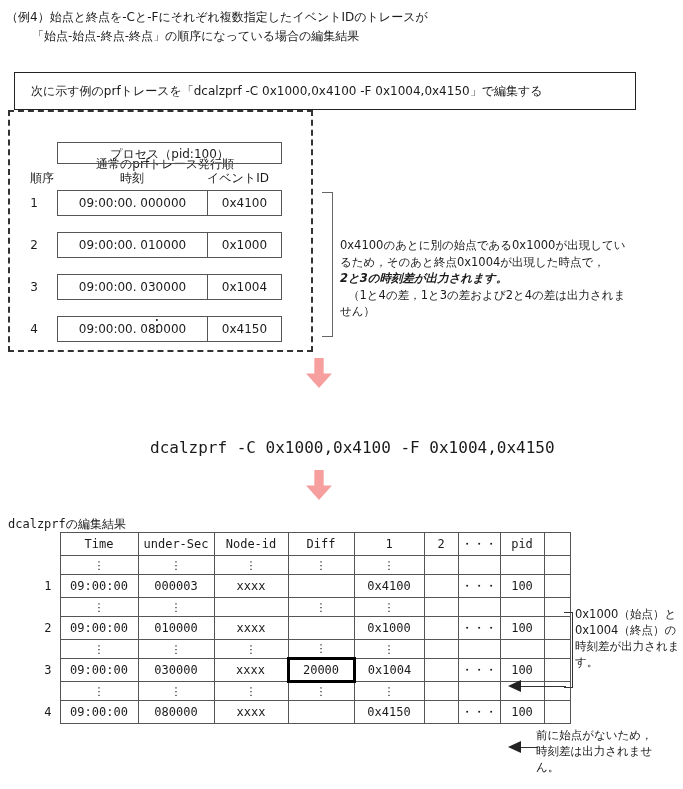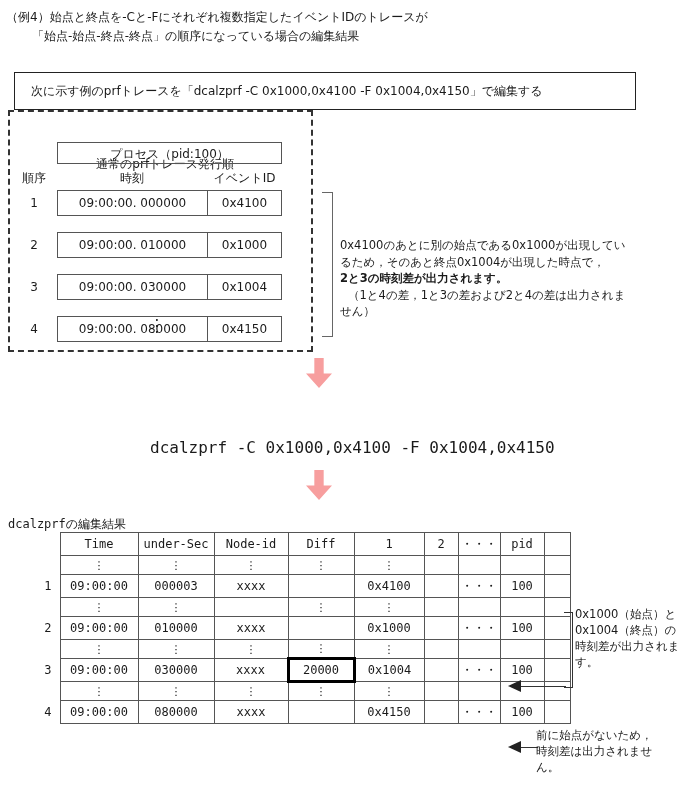--- a/index.html
+++ b/index.html
@@ -40,23 +40,23 @@
     left: 75px; top: 120px; width: 180px;
     text-align: center; font-size: 12px; margin-top: 36px;
   }
   #process-box {
     left: 57px; top: 142px; width: 225px; height: 22px;
     border: 1px solid #555;
     display: flex; align-items: flex-end; justify-content: center;
     font-size: 12px;
   }
   .col-head { font-size: 12px; }
-  #head-order { left: 14px; top: 170px; width: 40px; text-align: center; }
+  #head-order { left: 14px; top: 170px; width: 40px; text-align: right; }
   #head-time  { left: 57px; top: 170px; width: 150px; text-align: center; }
-  #head-event { left: 207px; top: 170px; width: 75px; text-align: center; }
+  #head-event { left: 207px; top: 170px; width: 75px; text-align: left; }
 
   .trace-row { left: 14px; width: 268px; height: 26px; }
   .trace-row .num {
     position: absolute; left: 0; top: 0; width: 40px; height: 26px;
     display: flex; align-items: center; justify-content: center; font-size: 12px;
   }
   .trace-row .cells {
     position: absolute; left: 43px; top: 0; width: 225px; height: 26px;
     border: 1px solid #555; display: flex;
   }
@@ -81,21 +81,21 @@
     border: 1.6px solid #666;
     border-left: none;
   }
 
   
   #explain {
     left: 340px; top: 237px; width: 340px;
     font-size: 11.5px; line-height: 16.5px;
   }
   #explain .indent { padding-left: 8px; }
-  #explain b { font-weight: bold; }
+  #explain b { font-weight: bold; font-style: italic; }
 
   
   .pink-arrow {
     width: 26px; height: 30px;
     background: #f79e9e;
     clip-path: polygon(32% 0%, 68% 0%, 68% 52%, 100% 52%, 50% 100%, 0% 52%, 32% 52%);
   }
   #pink-arrow-1 { left: 306px; top: 358px; }
   #pink-arrow-2 { left: 306px; top: 470px; }
 

